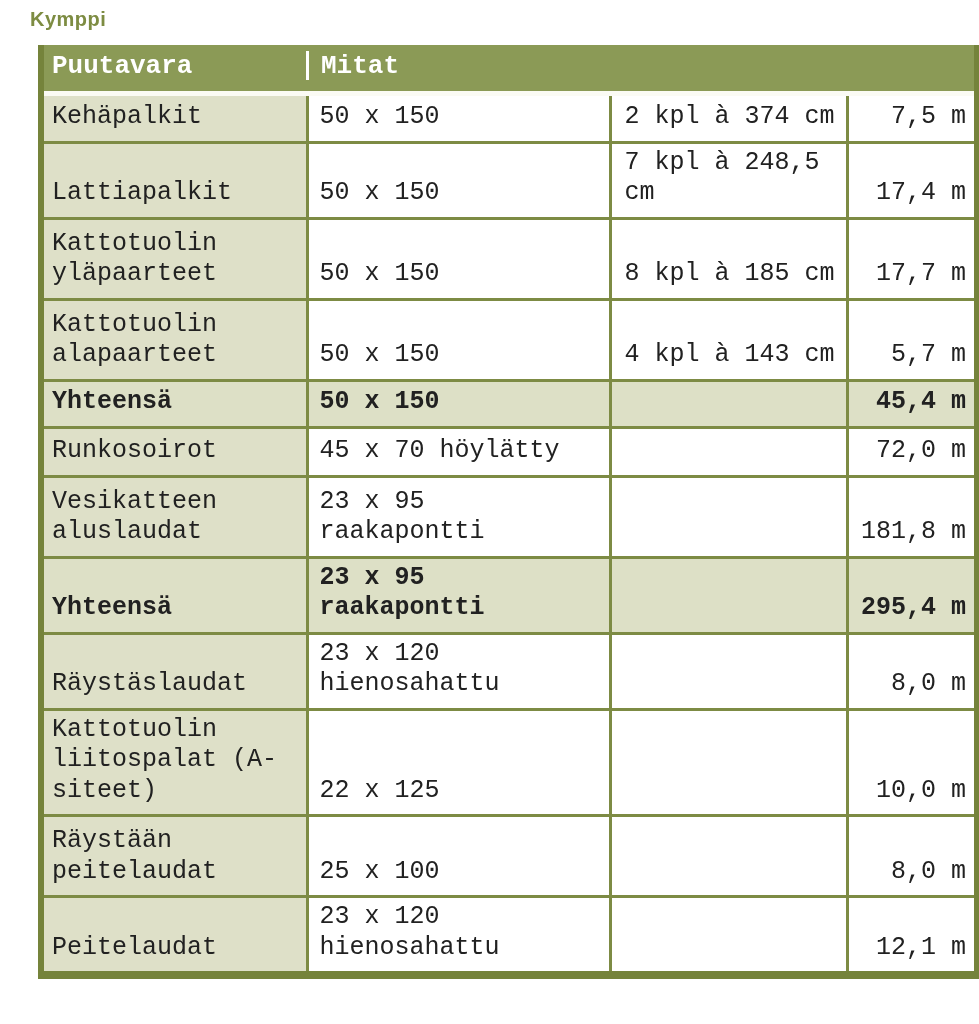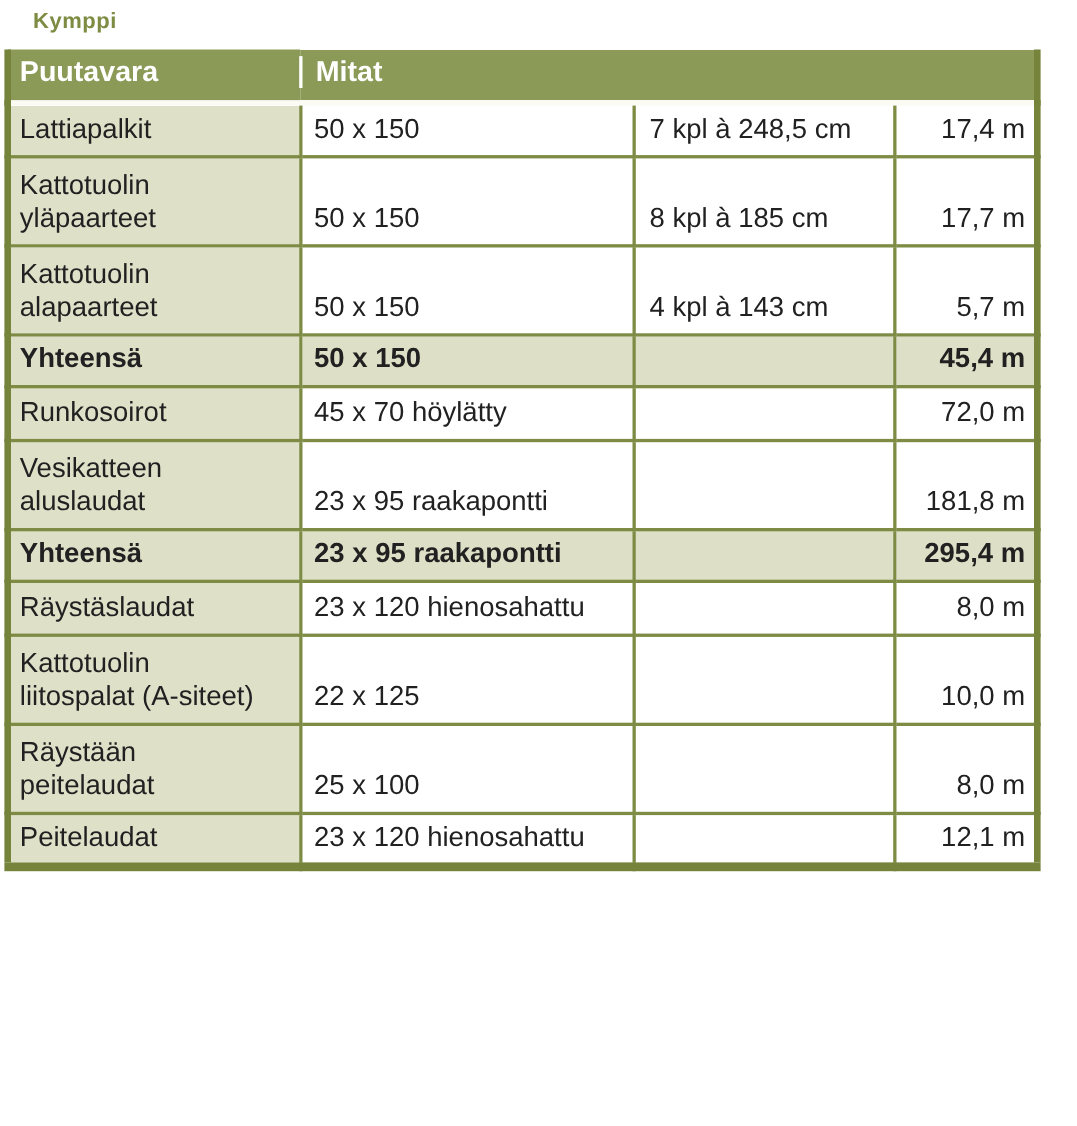--- a/index.html
+++ b/index.html
@@ -28,28 +28,29 @@
   }
   .title {
     margin: 2px 0 9px 30px;
     font-size: 20px;
     line-height: 34px;
     font-weight: bold;
     color: var(--title);
     letter-spacing: 0.5px;
   }
   table.materials {
-    margin-left: 4px;
+    margin-left: 38px;
     width: 936px;
     border-collapse: collapse;
     table-layout: fixed;
     border-left: 6px solid var(--outer_border);
     border-right: 6px solid var(--outer_border);
     border-bottom: 8px solid var(--outer_border);
     border-top: 0;
+    font-family: Liberation Mono, monospace;
   }
   thead th {
     background: var(--header_bg);
     color: var(--header_text);
     font-size: 26px;
     font-weight: bold;
     text-align: left;
     height: 48px;
     vertical-align: middle;
     padding: 2px 0 6px 8px;
@@ -111,20 +112,26 @@
       <col style="width:130px">
     </colgroup>
     <thead>
       <tr>
         <th>Puutavara</th>
         <th class="th-mitat" colspan="3"><span class="tick"></span><span>Mitat</span></th>
       </tr>
     </thead>
     <tbody>
         <tr class="row-normal">
+    <td class="c1">Kehäpalkit</td>
+    <td class="c2">50 x 150</td>
+    <td class="c3">2 kpl à 374 cm</td>
+    <td class="c4">7,5 m</td>
+  </tr>
+        <tr class="row-normal">
     <td class="c1">Lattiapalkit</td>
     <td class="c2">50 x 150</td>
     <td class="c3">7 kpl à 248,5 cm</td>
     <td class="c4">17,4 m</td>
   </tr>
         <tr class="row-tall">
     <td class="c1">Kattotuolin
 yläpaarteet</td>
     <td class="c2">50 x 150</td>
     <td class="c3">8 kpl à 185 cm</td>

